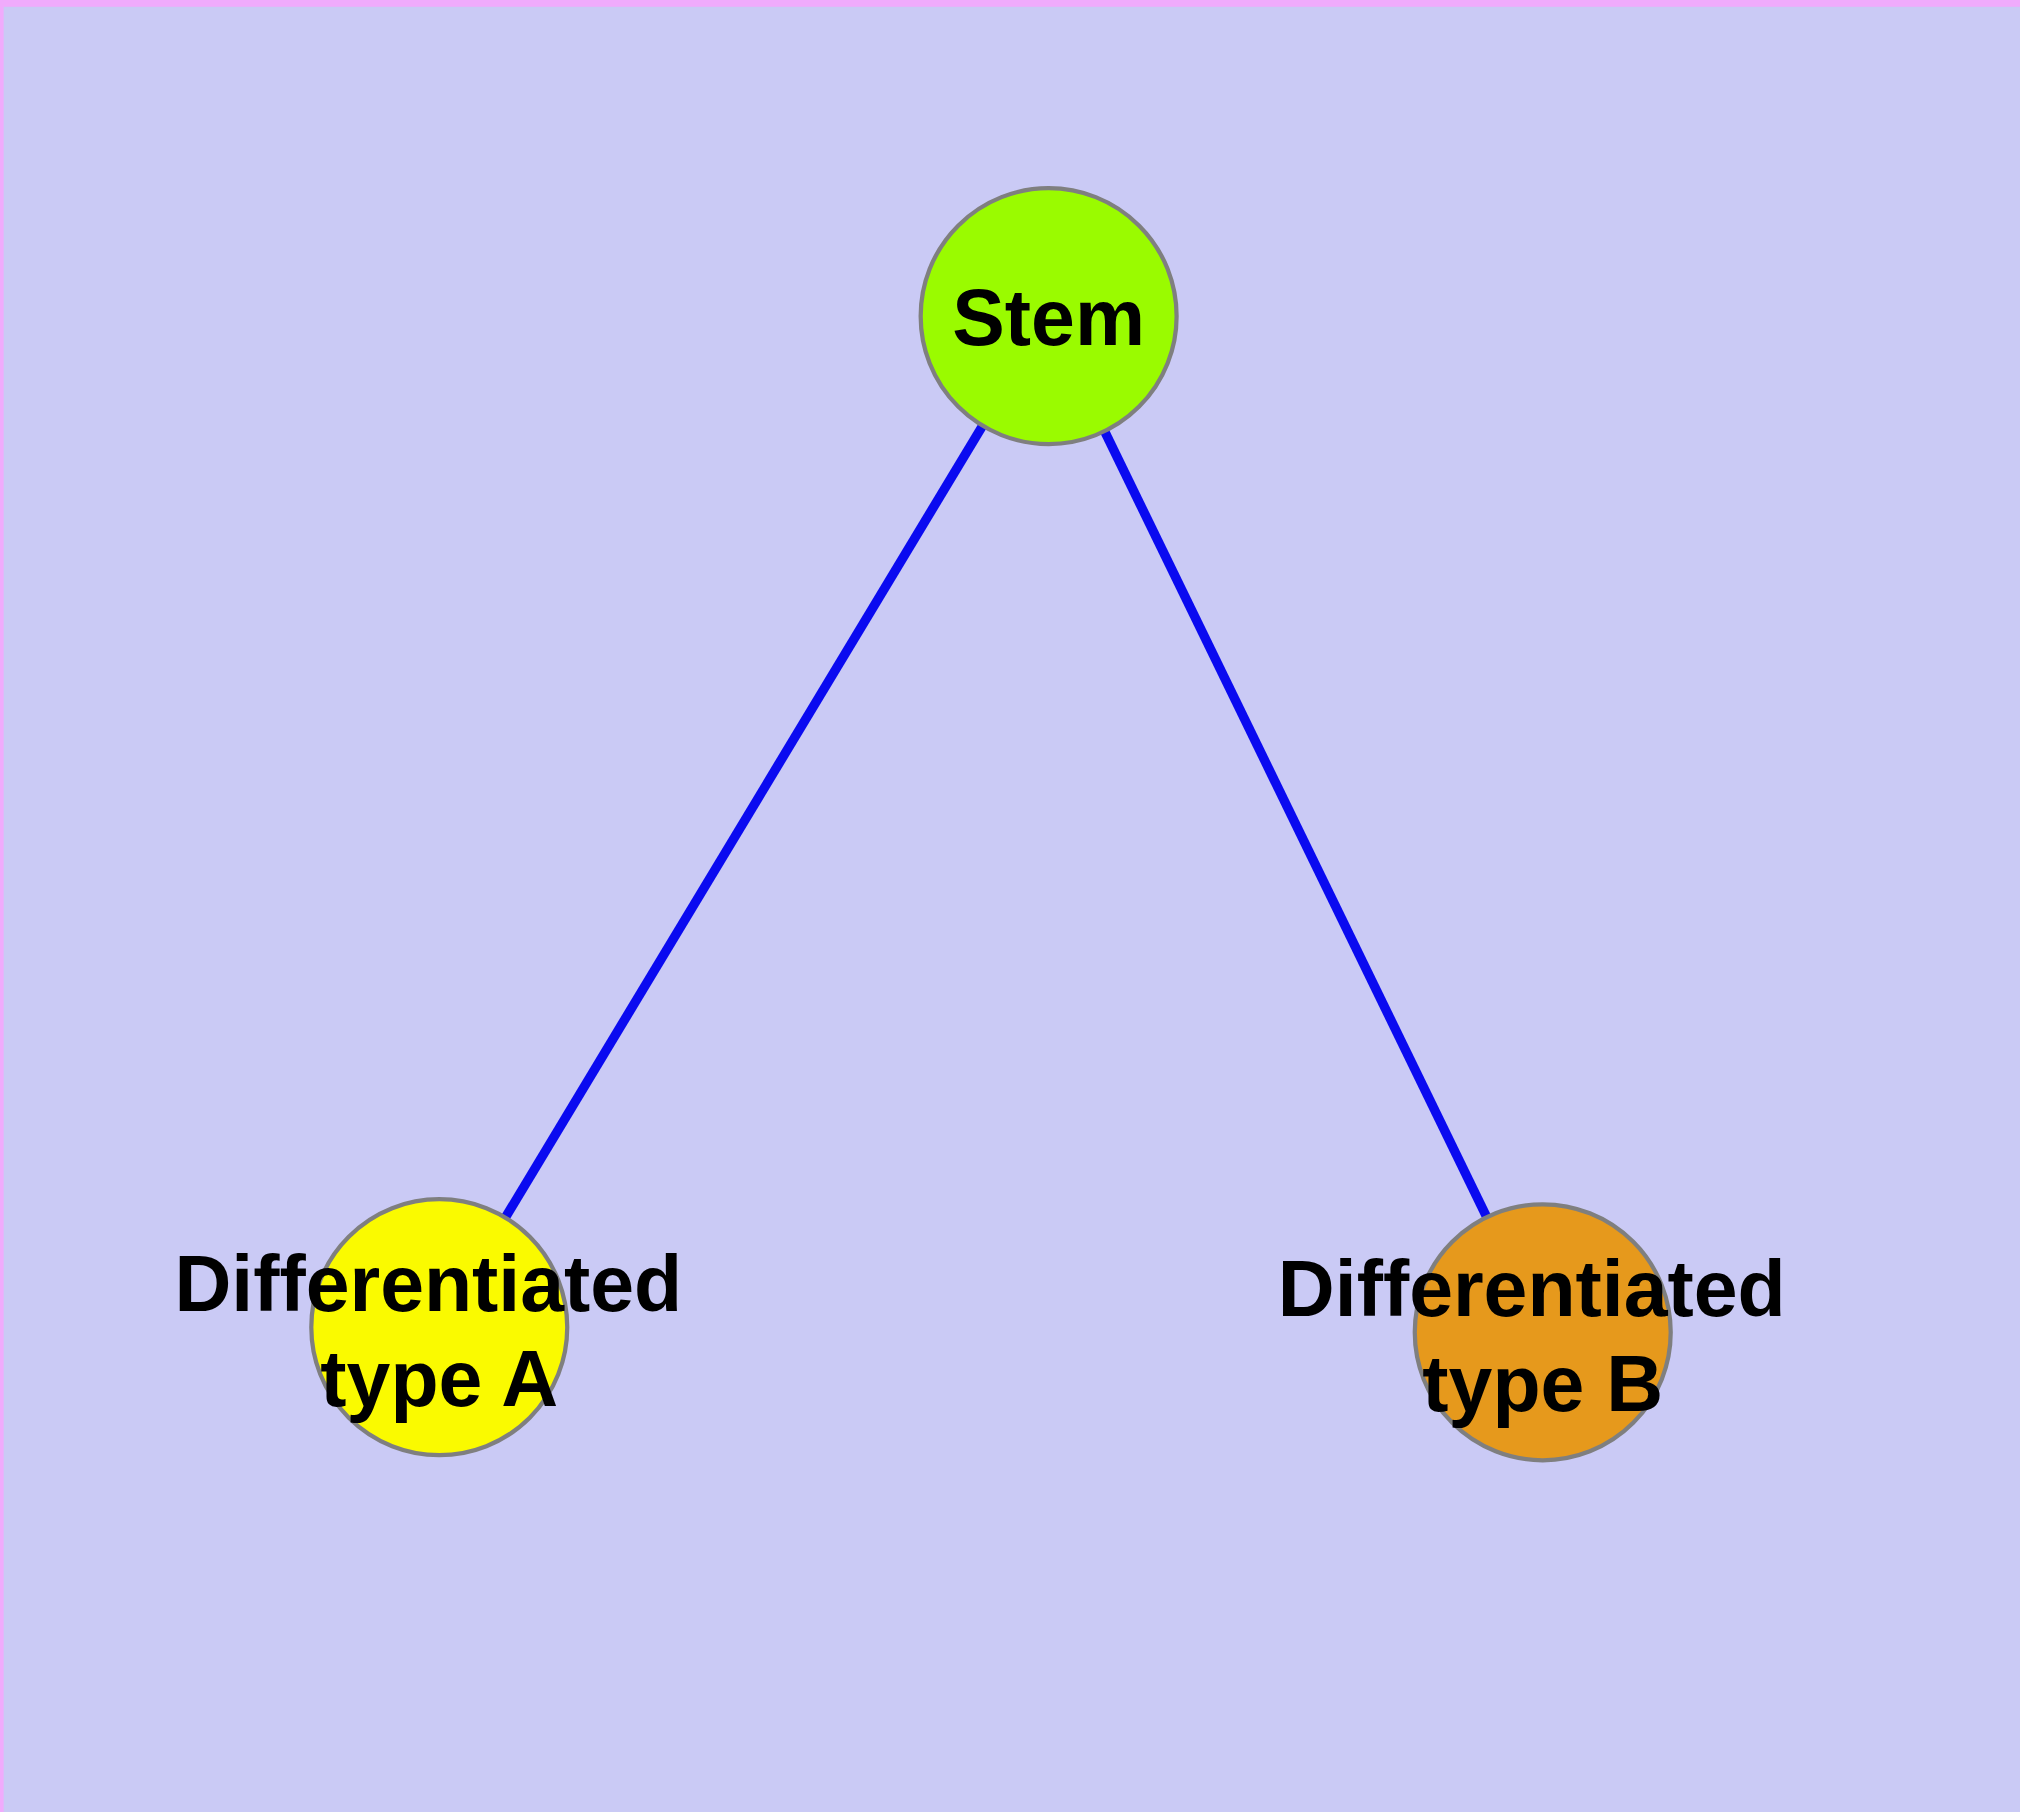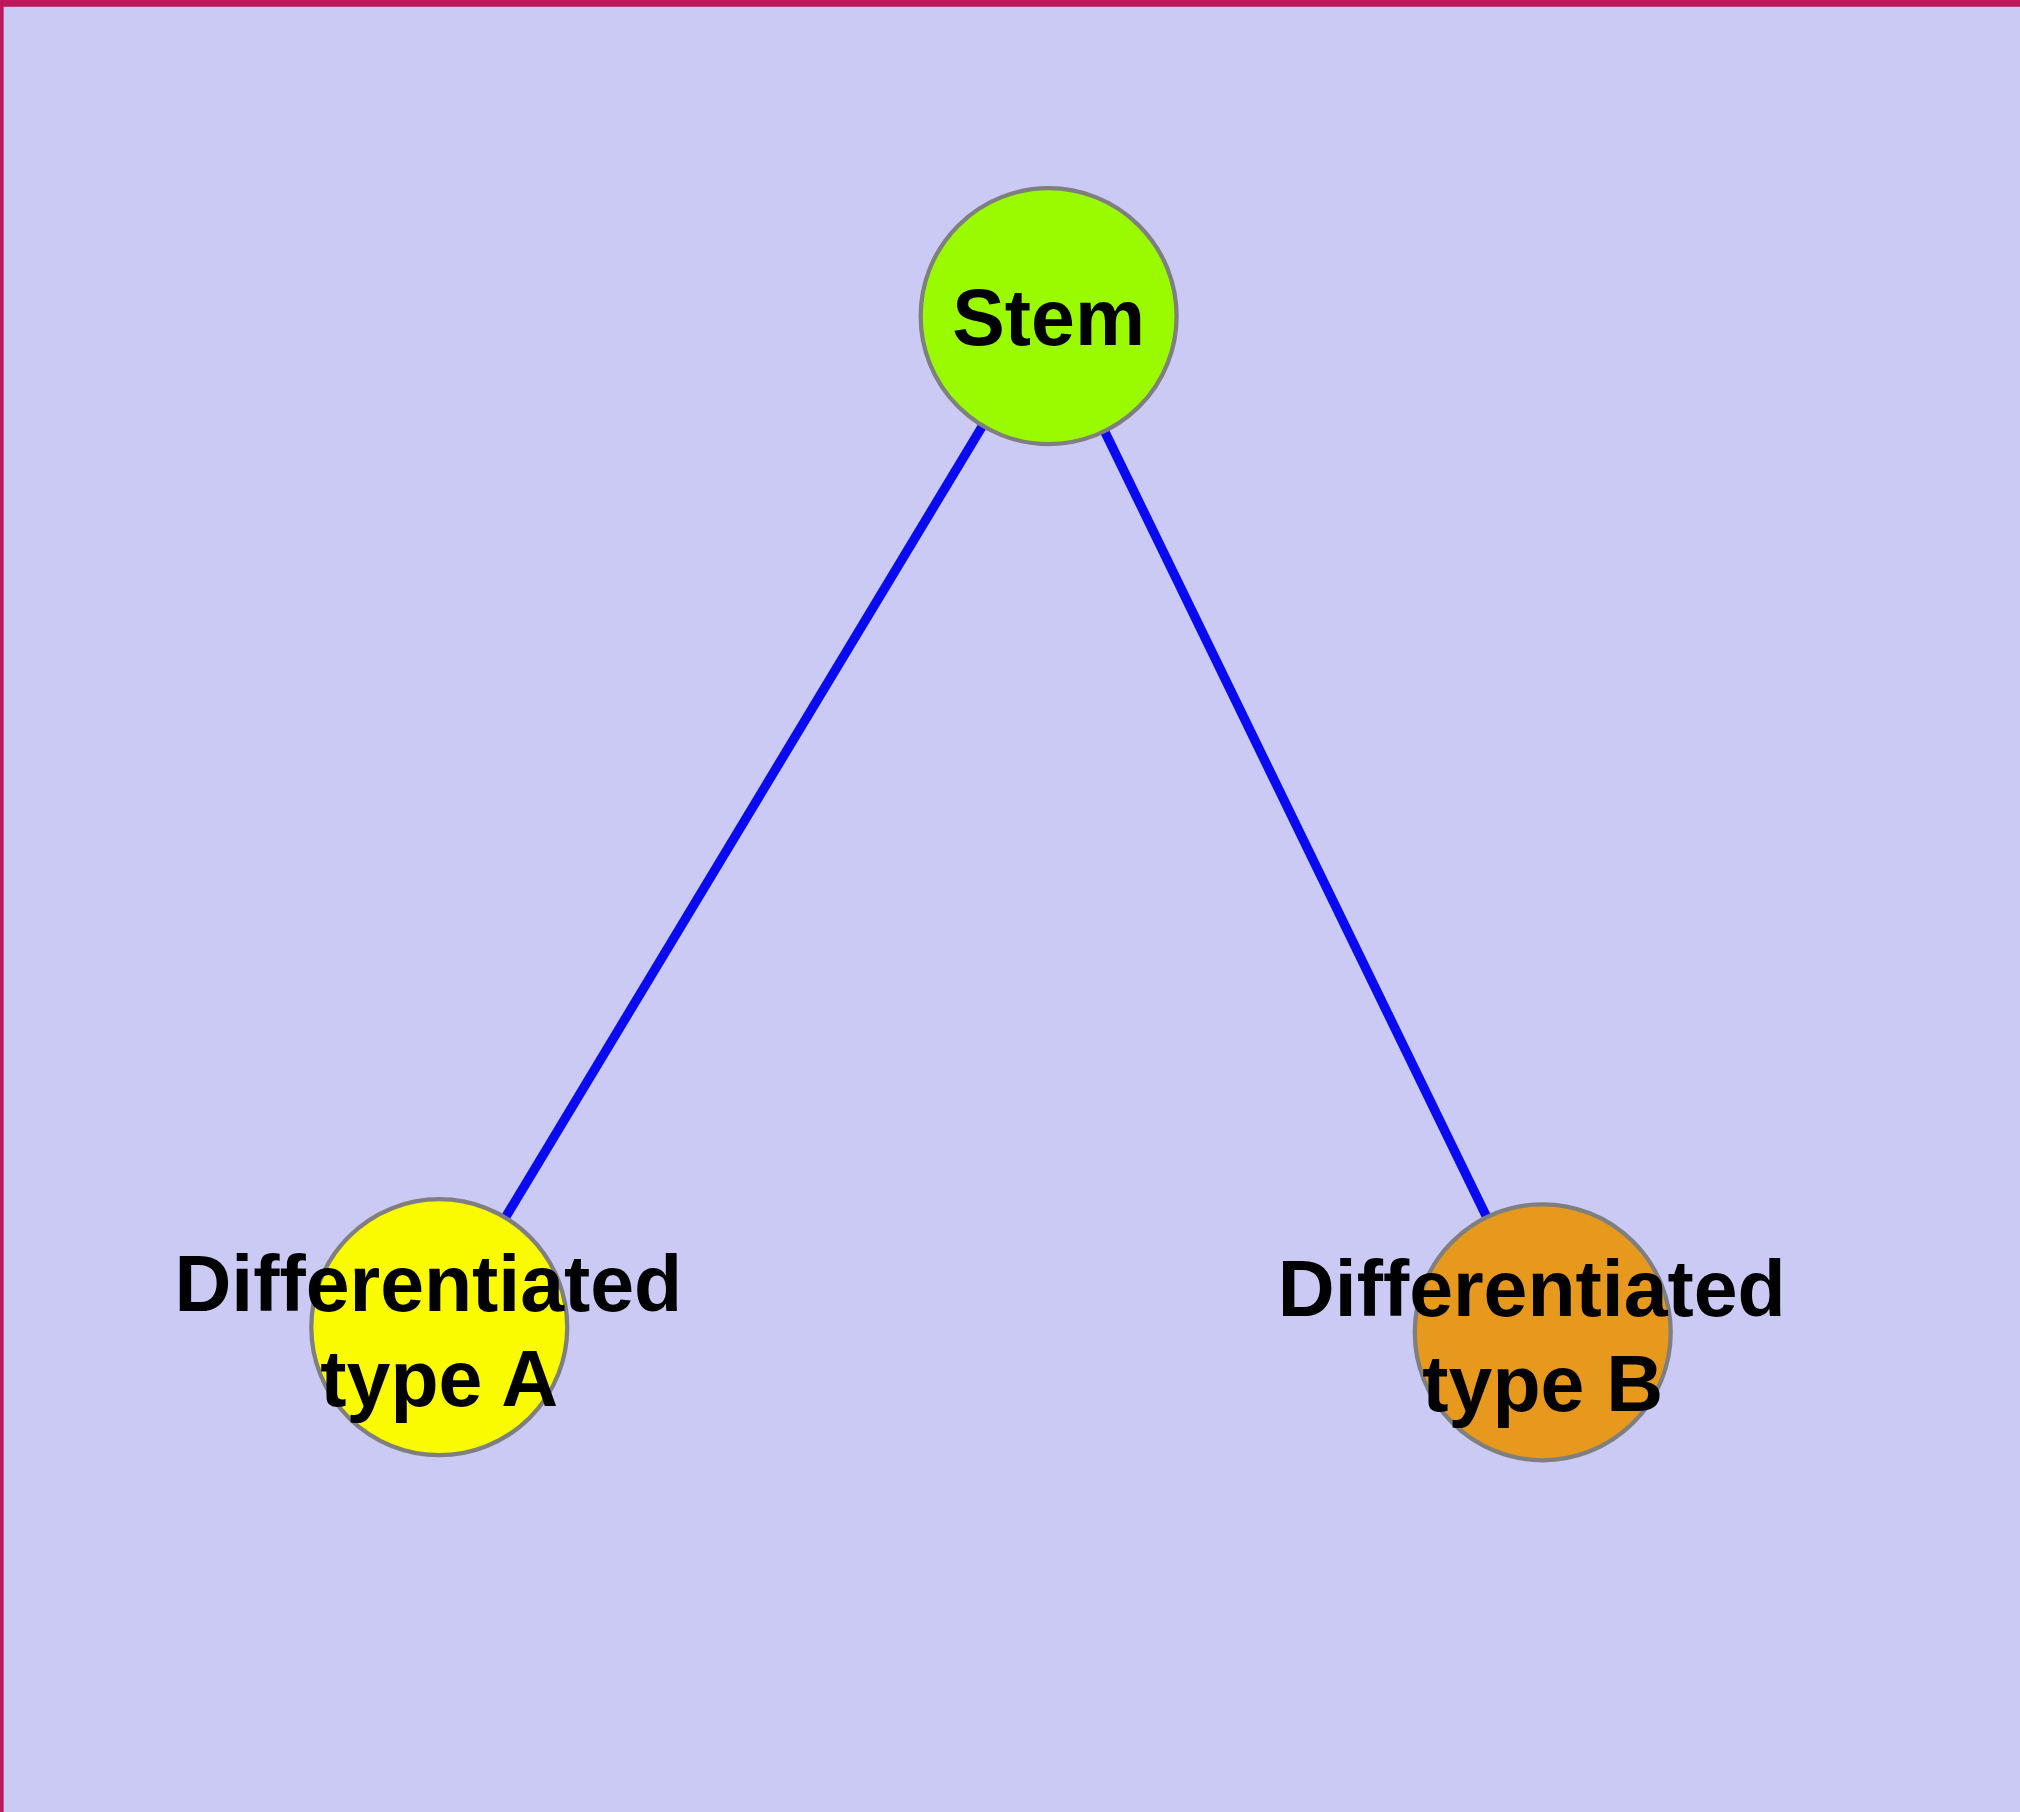--- a/index.html
+++ b/index.html
@@ -4,21 +4,21 @@
 <style>
   html, body {
     margin: 0;
     padding: 0;
     background: #ffffff;
   }
   #stage {
     position: relative;
     width: 2021px;
     height: 1812px;
-    background: #be185d;
+    background: #f0abfc;
     overflow: hidden;
     font-family: "Liberation Sans", sans-serif;
   }
   #stage svg {
     position: absolute;
     top: 0;
     left: 0;
     display: block;
   }
   .node-label {

